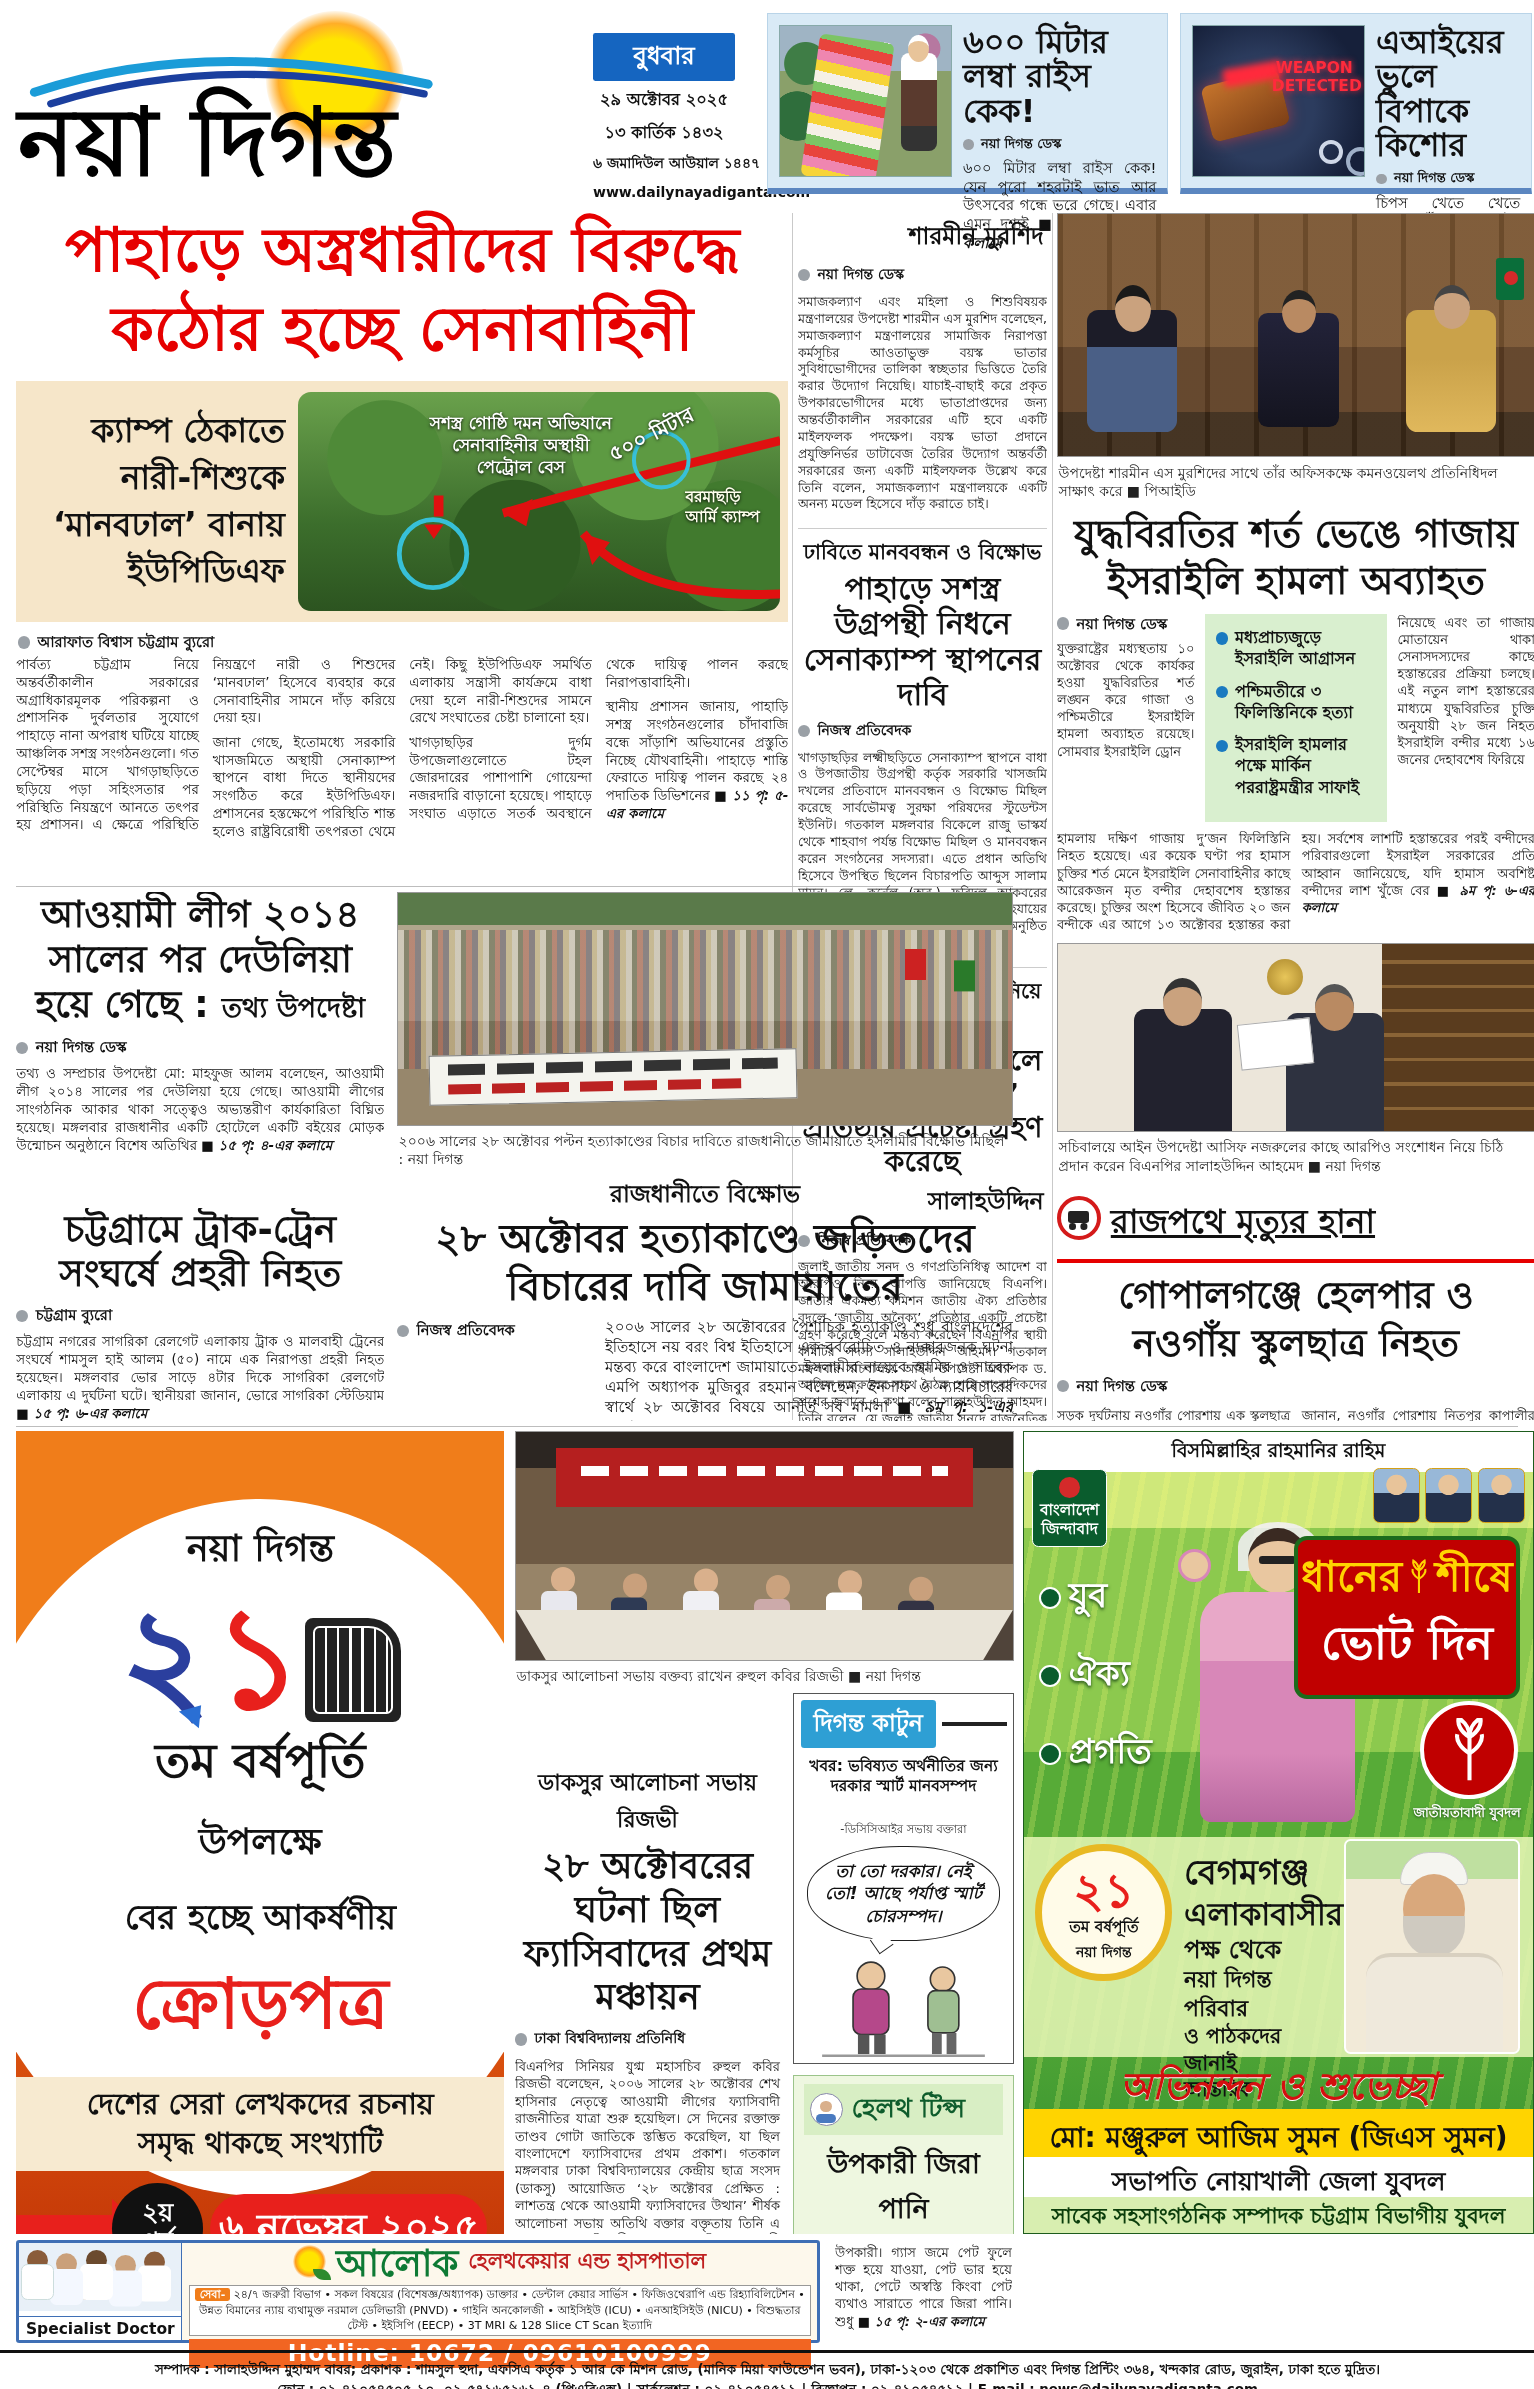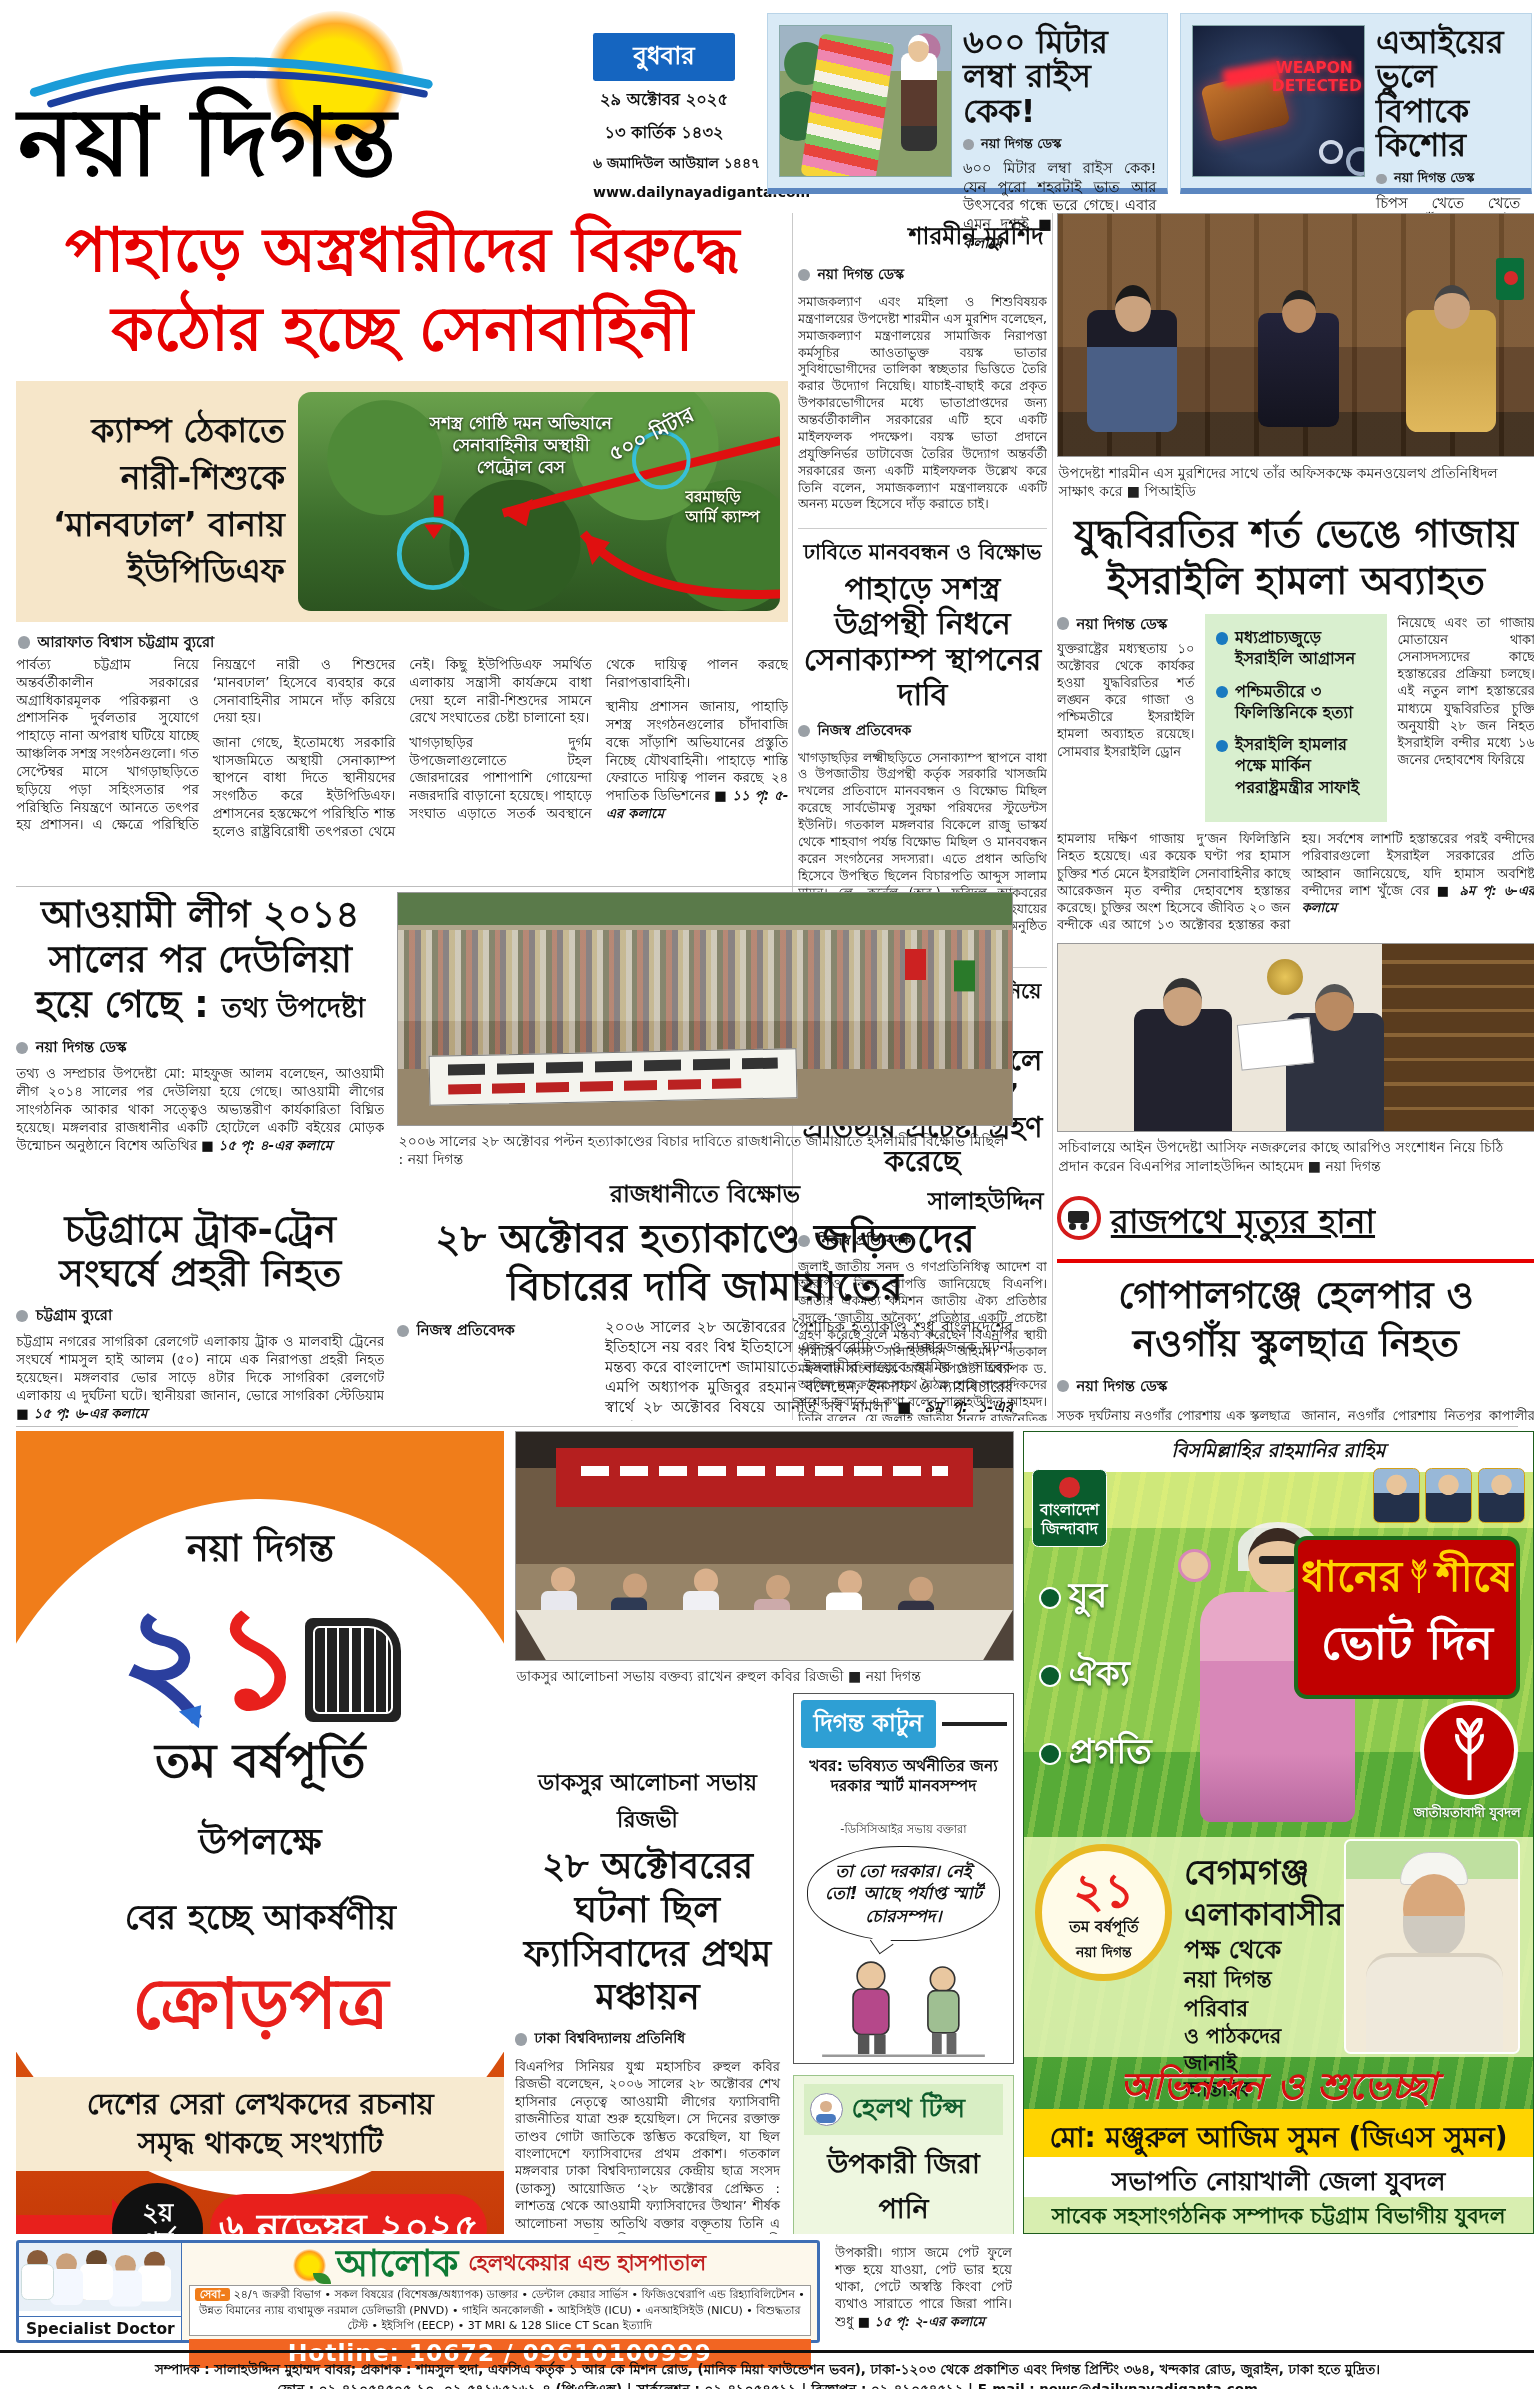--- a/index.html
+++ b/index.html
@@ -227,21 +227,21 @@
   .h-doc::before{content:"";position:absolute;left:9px;top:6.5px;width:11.4px;height:11.4px;border-radius:50%;background:#d9b08c;}
   .h-doc::after{content:"";position:absolute;left:4.9px;top:19.5px;width:19.5px;height:9.8px;border-radius:4.9px;background:#4a7ac0;}
   .h-header{font-size:26px;font-weight:800;color:#0e5c2c;}
   .h-title{font-size:27px;font-weight:800;text-align:center;margin-top:8.1px;}
   .h-body{font-size:13.4px;line-height:1.33;margin-top:6.5px;text-align:justify;}
 
   
   .bnp{position:absolute;left:1023px;top:1431px;width:511px;height:803px;overflow:hidden;border:1.6px solid #1d5c1d;
     background:linear-gradient(180deg,#cfe87a 0 12%,#8cc94e 12% 40%,#57ab37 40% 70%,#2e8b2e 100%);}
   .bnp-field{position:absolute;inset:0;background:repeating-linear-gradient(100deg,rgba(255,255,120,.22) 0 5.7px,transparent 5.7px 24.4px);}
-  .bis{position:relative;background:#fff;text-align:center;font-size:19px;font-weight:700;padding:4.1px 0;font-style:italic;}
+  .bis{position:relative;background:#fff;text-align:center;font-size:19px;font-weight:700;padding:4.1px 0;}
   .zinda{position:absolute;left:8.1px;top:37px;width:75px;background:#0a5c2d;color:#fff;text-align:center;
     font-size:15.5px;font-weight:800;line-height:1.25;padding:6.5px 1.6px;border-radius:6.5px;border:1.6px solid #fff;}
   .zinda::before{content:"";display:block;width:21px;height:21px;border-radius:50%;background:#d42a2a;margin:0 auto 3.3px;}
   .trio{position:absolute;right:8.1px;top:36px;display:flex;gap:5.7px;}
   .trio .tp{width:47px;height:55px;border-radius:6.5px;border:1.6px solid #d4a017;
     background:radial-gradient(circle at 50% 30%,#e8c49a 0 9.8px,transparent 10.6px),linear-gradient(180deg,#98b8d8 0 45%,#23304a 45%);}
   .kz{position:absolute;left:160px;top:96px;width:187px;height:293px;}
   .kz-head{position:absolute;left:64px;top:0;width:60px;height:65px;border-radius:50%;background:#e9c7a0;
     border-top:13px solid #3a2a22;}
   .kz-scarf{position:absolute;left:54px;top:-6.5px;width:80px;height:49px;border-radius:50% 50% 0 0;background:rgba(245,240,250,.85);}
@@ -288,21 +288,21 @@
     background:#fdf8ec;display:flex;border-radius:3.3px;}
   .al-photo{width:163px;flex:none;position:relative;border-right:1.6px solid #3f6fb5;overflow:hidden;
     background:linear-gradient(180deg,#e8f0f8 0 70%,#fff 70%);}
   .al-docs{position:absolute;left:8.1px;top:6.5px;width:21px;height:21px;border-radius:50%;background:#8a5c3a;
     box-shadow:29px 3.3px 0 #caa07a,59px 0 0 #6b4a2e,88px 4.9px 0 #caa07a,117px 1.6px 0 #8a5c3a,18px 28px 0 #b88a62,50px 29px 0 #caa07a,83px 28px 0 #9a6c44,116px 29px 0 #b88a62;}
   .al-coats{position:absolute;left:1.6px;top:21px;width:33px;height:36px;border-radius:6.5px;background:#fff;border:0.8px solid #cdd;
     box-shadow:29px 4.9px 0 #f4f8ff,59px 0 0 #fff,88px 6.5px 0 #f4f8ff,117px 1.6px 0 #fff;}
   .al-label{position:absolute;left:0;bottom:0;width:100%;background:#fff;border-top:1.6px solid #3f6fb5;
     font-size:15.5px;font-weight:800;text-align:center;padding:2.4px 0;}
   .al-main{flex:1;min-width:0;padding:2.4px 6.5px;display:flex;flex-direction:column;}
-  .al-titlerow{display:flex;align-items:flex-end;justify-content:center;gap:9.8px;}
+  .al-titlerow{display:flex;align-items:flex-start;justify-content:center;gap:9.8px;}
   .al-sun{width:33px;height:33px;border-radius:50%;flex:none;
     background:radial-gradient(circle,#ffe400 0 40%,#ff9d1c 60%,rgba(255,157,28,0) 72%);position:relative;}
   .al-sun::after{content:"";position:absolute;right:-4.9px;bottom:-1.6px;width:18px;height:11.4px;border-radius:0 13px 0 13px;background:#2e8b2e;}
   .al-brand{font-size:37px;font-weight:900;color:#0e7a34;line-height:1;}
   .al-brand2{font-size:21px;font-weight:800;color:#c02020;}
   .al-services{border:1.6px solid #999;background:#fff;margin-top:2.4px;padding:0.8px 4.9px;font-size:11px;line-height:1.45;text-align:center;}
   .al-services .svc-label{background:#f07d1a;color:#fff;font-weight:800;padding:0 4.9px;border-radius:2.4px;}
   .al-hotline{background:#f26522;color:#fff;text-align:center;font-size:23.6px;font-weight:900;margin-top:2.4px;padding:0.8px 0;letter-spacing:0.8px;}
   .jira{position:absolute;left:835px;top:2244px;width:177px;height:96px;font-size:13px;line-height:1.32;
     text-align:justify;overflow:hidden;}

